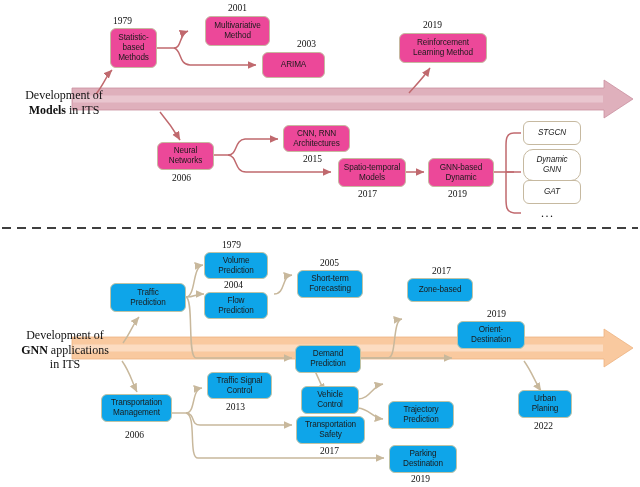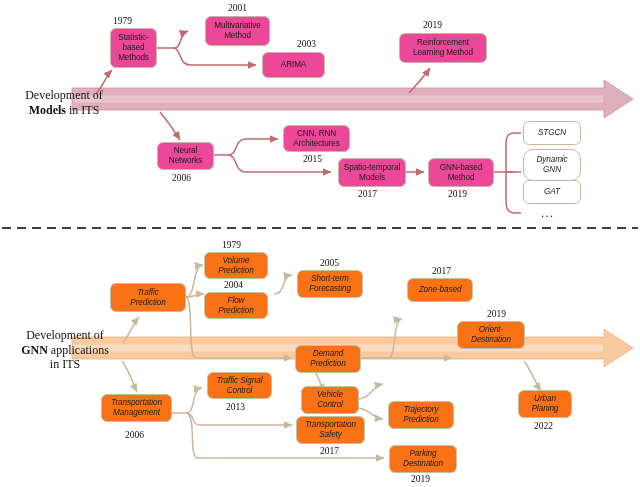--- a/index.html
+++ b/index.html
@@ -42,23 +42,22 @@
   .node.top {
     background: #ec4899;
     border-color: #c6b9a0;
   }
   .node.leaf {
     background: #ffffff;
     border-color: #c6b9a0;
     font-style: italic;
   }
   .node.bot {
-    background: #f97316;
+    background: #0ea5e9;
     border-color: #bfc3a6;
-    font-style: italic;
   }
   .year {
     position: absolute;
     font-family: "Liberation Serif", serif;
     font-size: 9.5px;
     color: #111111;
     white-space: nowrap;
   }
   .axis-label {
     position: absolute;
@@ -205,21 +204,21 @@
   <div class="year" style="left:303px; top:154px;">2015</div>
 
   <div class="node top" style="left:338px; top:158px; width:68px; height:29px;">
     <span style="white-space:pre-line">Spatio-temporal
 Models</span>
   </div>
   <div class="year" style="left:358px; top:189px;">2017</div>
 
   <div class="node top" style="left:428px; top:158px; width:66px; height:29px;">
     <span style="white-space:pre-line">GNN-based
-Method</span>
+Dynamic</span>
   </div>
   <div class="year" style="left:448px; top:189px;">2019</div>
 
   <div class="node leaf" style="left:523px; top:121px; width:58px; height:24px;">
     <span style="white-space:pre-line">STGCN</span>
   </div>
   <div class="node leaf" style="left:523px; top:149px; width:58px; height:32px;border-radius:10px;">
     <span style="white-space:pre-line">Dynamic
 GNN</span>
   </div>

